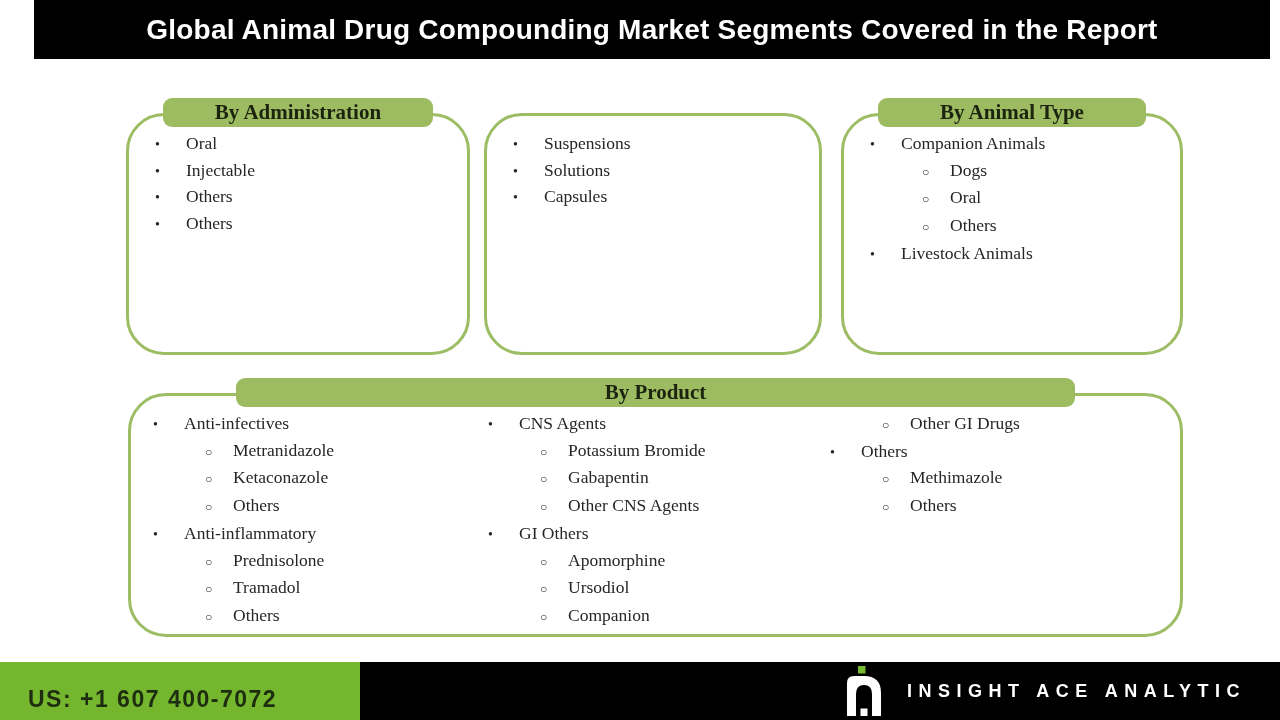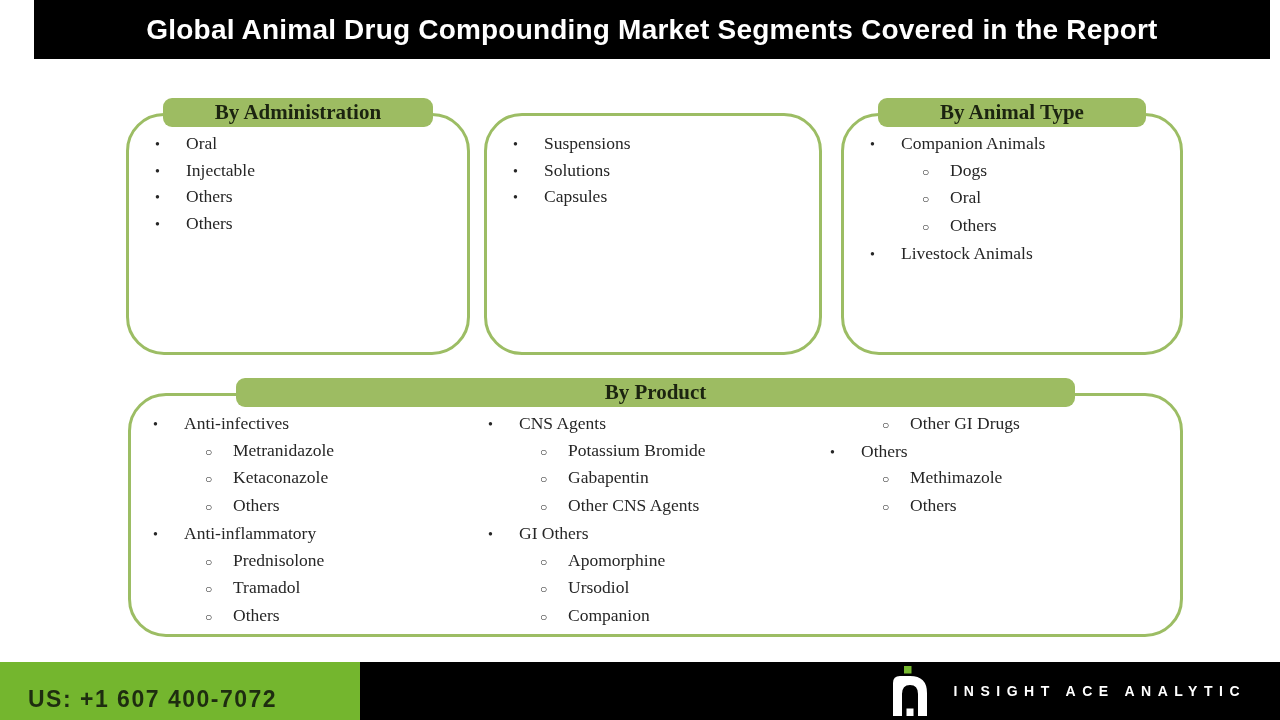--- a/index.html
+++ b/index.html
@@ -92,21 +92,21 @@
     color:var(--phone-text);white-space:nowrap;
   }
   .brand-bar{
     position:absolute;left:360px;top:662px;width:920px;height:58px;
     background:var(--brand-bg);
     display:flex;align-items:center;justify-content:flex-end;
     padding-right:34px;gap:26px;
   }
   .brand-bar .brand-text{
     font-family:"Liberation Sans", sans-serif;
-    font-size:14px;font-weight:700;letter-spacing:6.5px;
+    font-size:18px;font-weight:700;letter-spacing:6.5px;
     color:var(--brand-text);white-space:nowrap;
   }
   .logo{display:block;}
 </style>
 </head>
 <body>
 
 <div class="canvas">
 
   <header class="titlebar">

